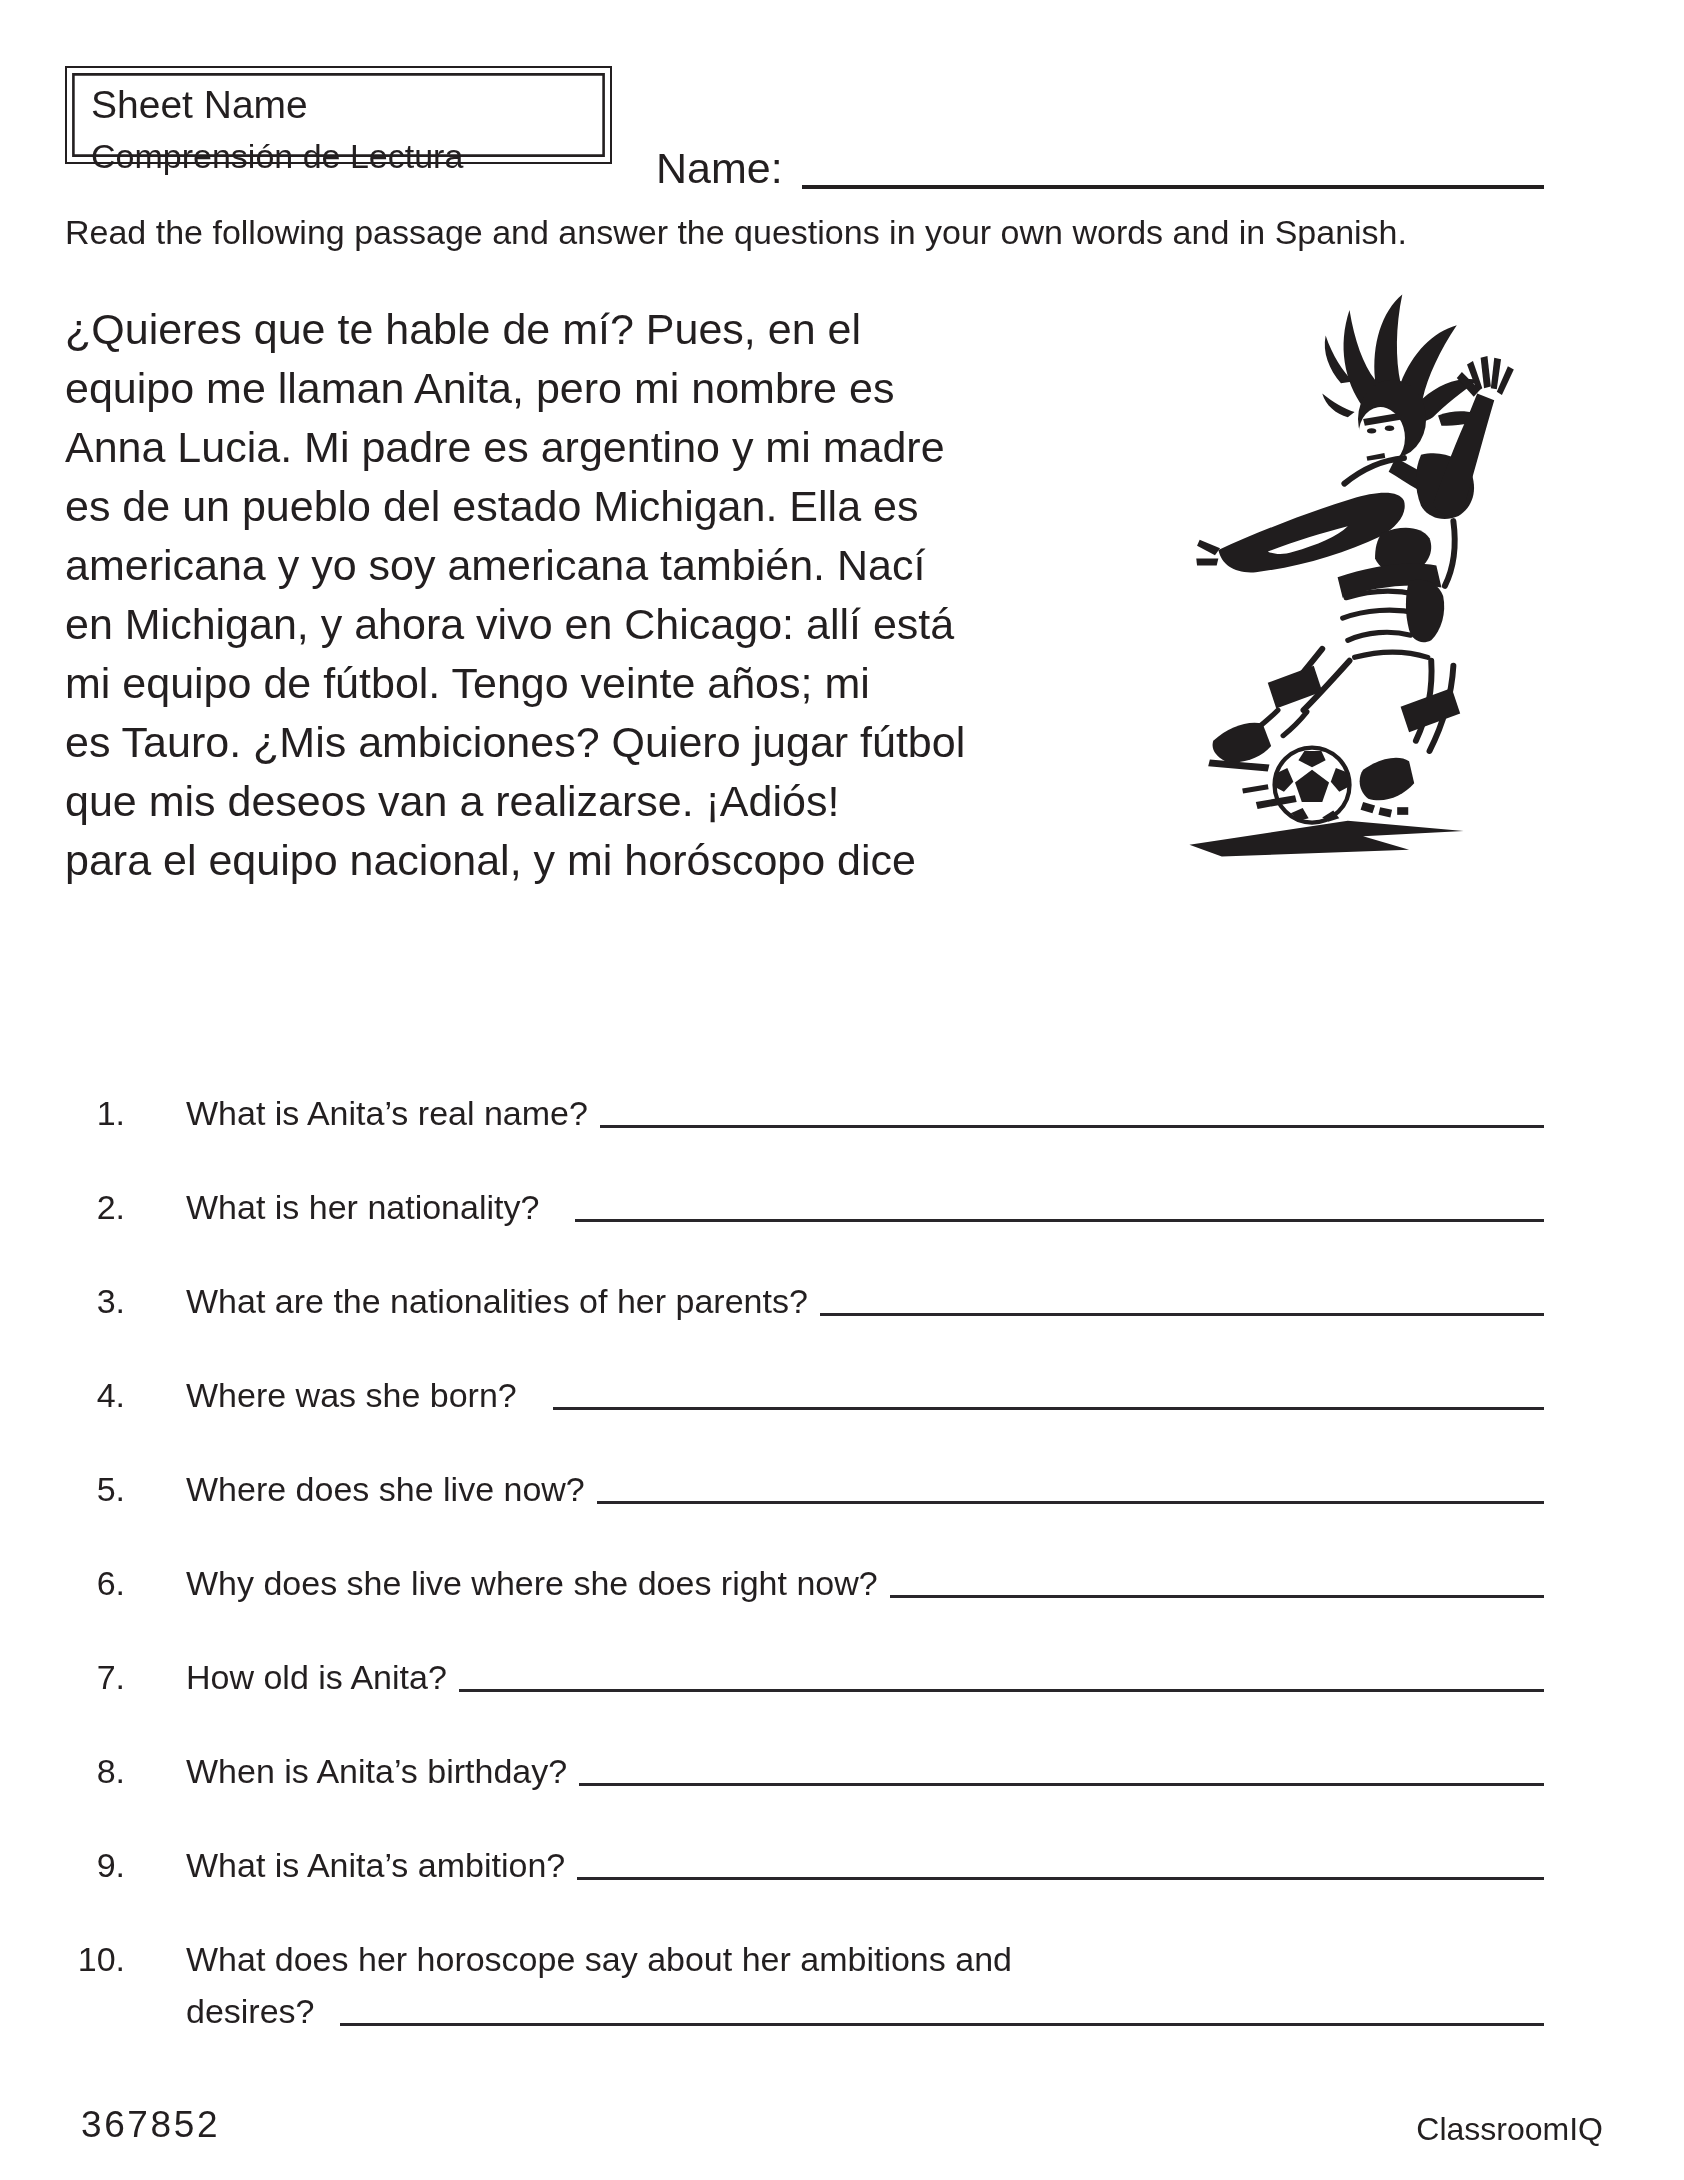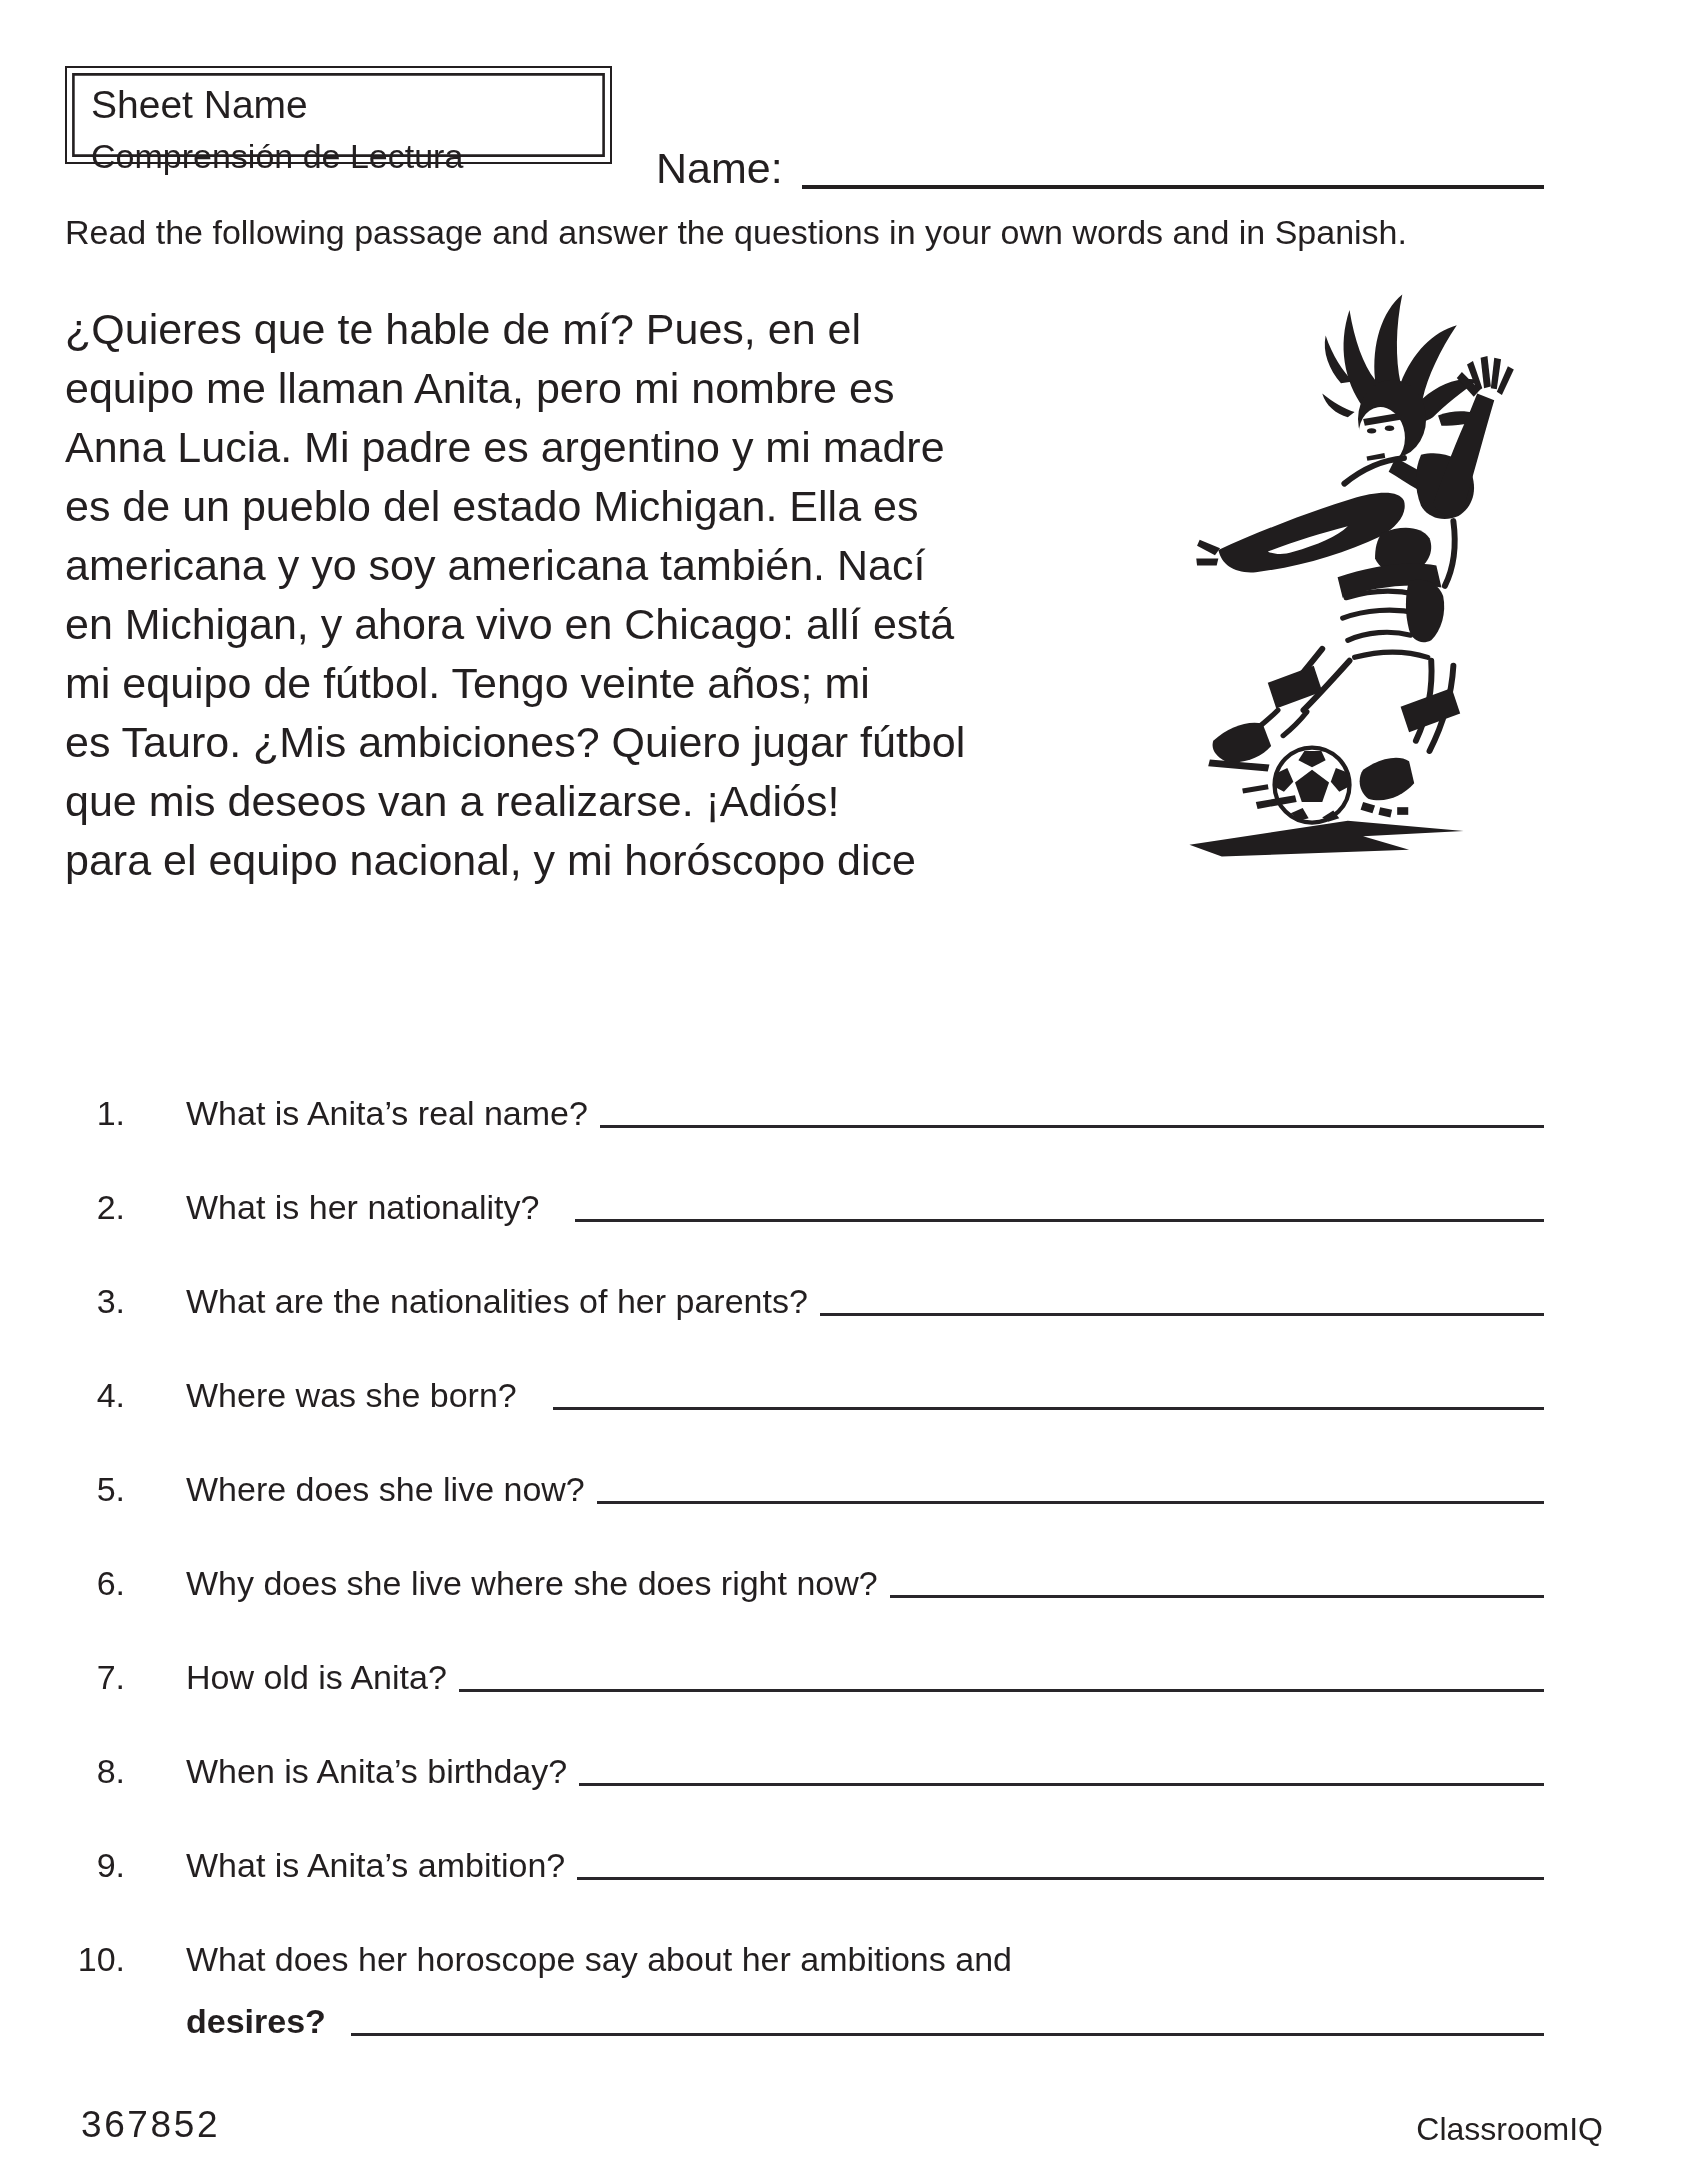--- a/index.html
+++ b/index.html
@@ -53,22 +53,22 @@
   }
   .illustration svg { width:100%; height:100%; }
 
   
   .questions { position:absolute; left:65px; top:1089px; width:1479px; }
   .q-row {
     display:flex; align-items:flex-end;
     height:44px; margin-bottom:50px;
     font-size:34px;
   }
-  .q-row.tight { margin-bottom:18px; }
-  .q-row.cont { margin-bottom:8px;font-weight:bold; }
+  .q-row.tight { margin-bottom:8px; }
+  .q-row.cont { margin-bottom:8px; }
   .q-num { width:60px; text-align:right; }
   .q-text { margin-left:61px; white-space:nowrap; }
   .q-text.indent2 { margin-left:61px; }
   .q-blank {
     flex:1; height:0;
     border-bottom:3.4px solid #29262a;
     margin:0 0 5.1px 12px;
   }
   .q-row.gap-lg .q-blank { margin-left:36px; }
 

